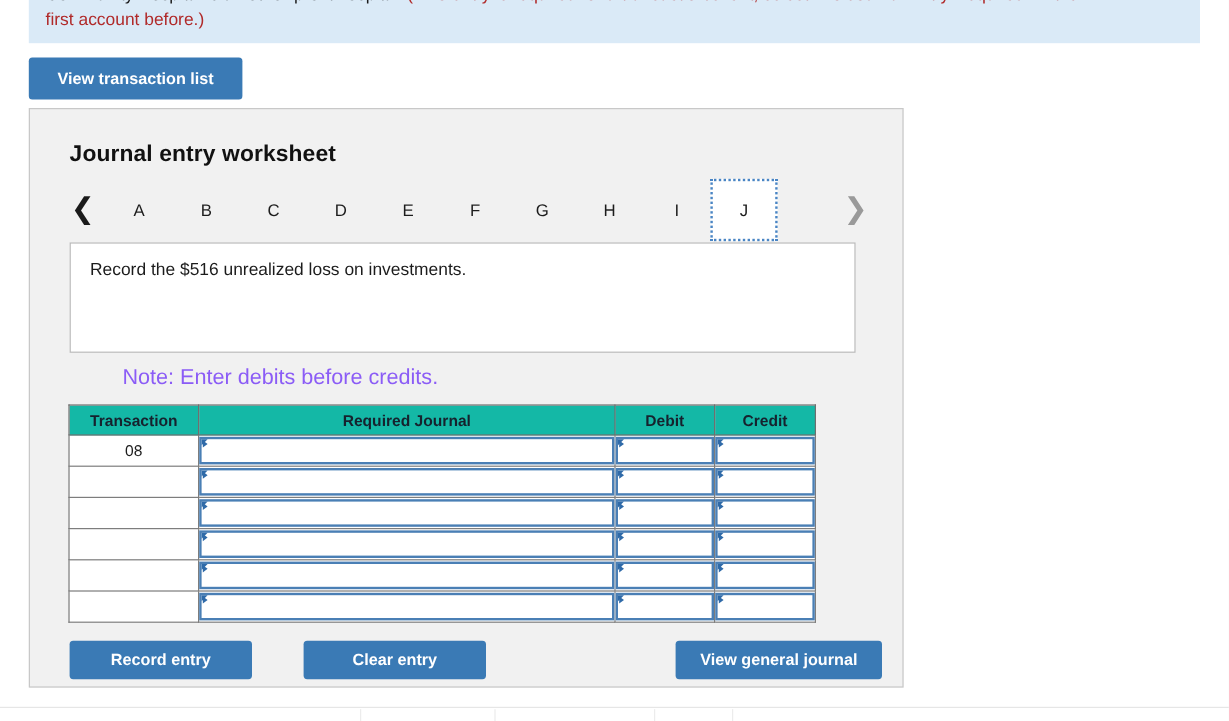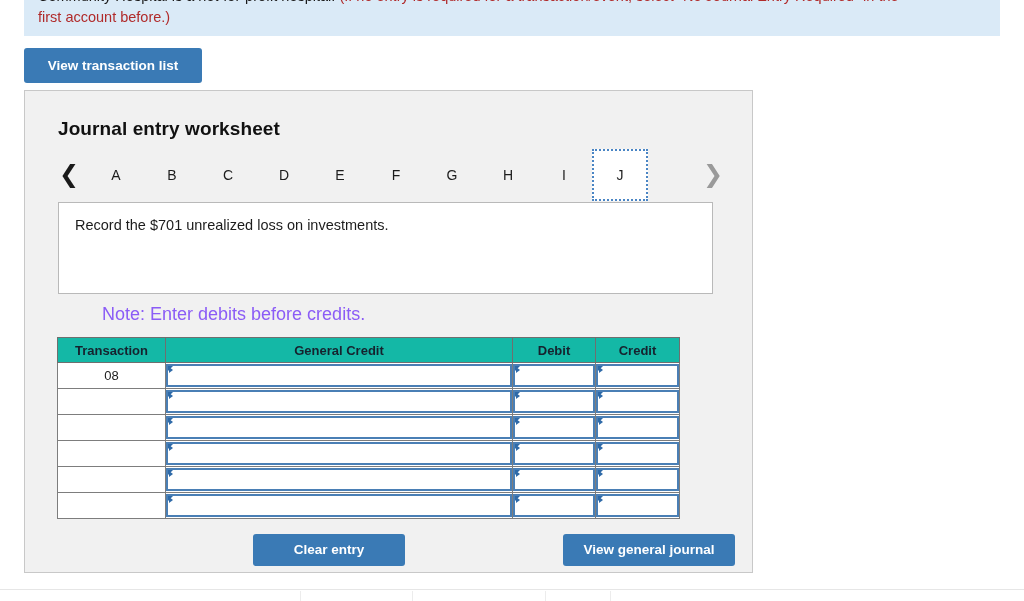--- a/index.html
+++ b/index.html
@@ -298,36 +298,36 @@
         <div class="tab-item" style="left: 310px;">F</div>
         <div class="tab-item" style="left: 366px;">G</div>
         <div class="tab-item" style="left: 422px;">H</div>
         <div class="tab-item" style="left: 478px;">I</div>
         <div class="tab-item selected" style="left: 534px;">J</div>
       </div>
     <div class="tab-arrow next">❯</div>
   </div>
 
   <div class="desc-box">
-    <span>Record the $701 unrealized loss on investments.</span>
+    <span>Record the $516 unrealized loss on investments.</span>
   </div>
 
   <div class="note-line">Note: Enter debits before credits.</div>
 
   <table class="journal-table">
     <colgroup>
       <col class="col-transaction">
       <col class="col-journal">
       <col class="col-debit">
       <col class="col-credit">
     </colgroup>
     <thead>
       <tr>
         <th>Transaction</th>
-        <th>General Credit</th>
+        <th>Required Journal</th>
         <th>Debit</th>
         <th>Credit</th>
       </tr>
     </thead>
     <tbody id="journal-body">
         <tr>
           <td class="txn-cell">08</td>
           <td>
             <div class="cell-input"></div>
           </td>
@@ -394,20 +394,21 @@
           <td>
             <div class="cell-input"></div>
           </td>
           <td>
             <div class="cell-input"></div>
           </td>
         </tr>
       </tbody>
   </table>
 
+  <button class="btn btn-record">Record entry</button>
   <button class="btn btn-clear">Clear entry</button>
   <button class="btn btn-view-journal">View general journal</button>
 </div>
 
 <div class="footer-strip">
   <div class="sep" style="left:300px"></div>
   <div class="sep" style="left:412px"></div>
   <div class="sep" style="left:545px"></div>
   <div class="sep" style="left:610px"></div>
 </div>

